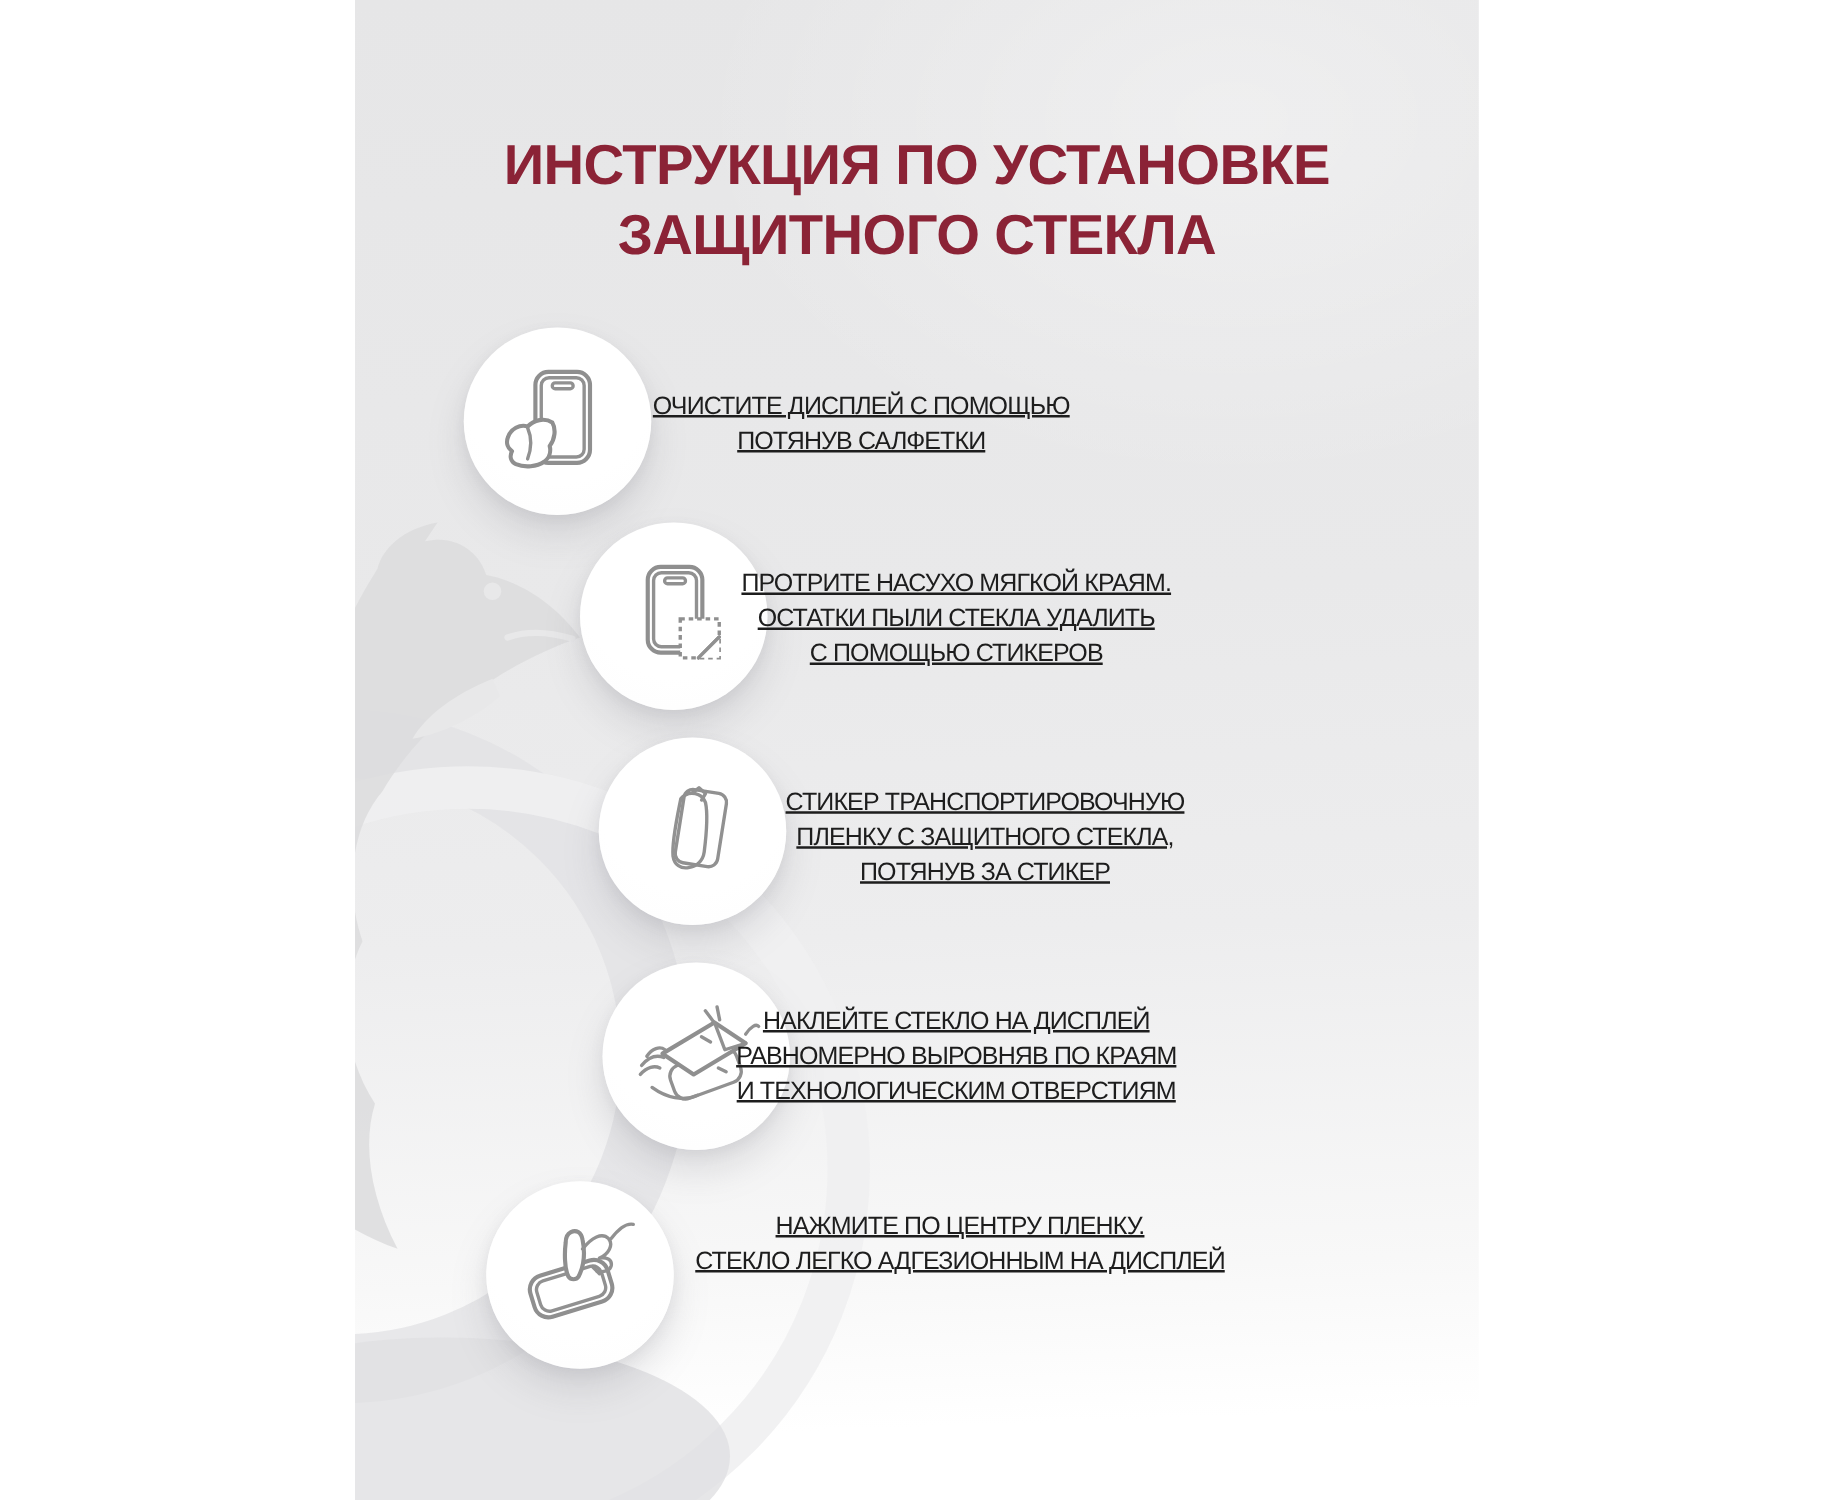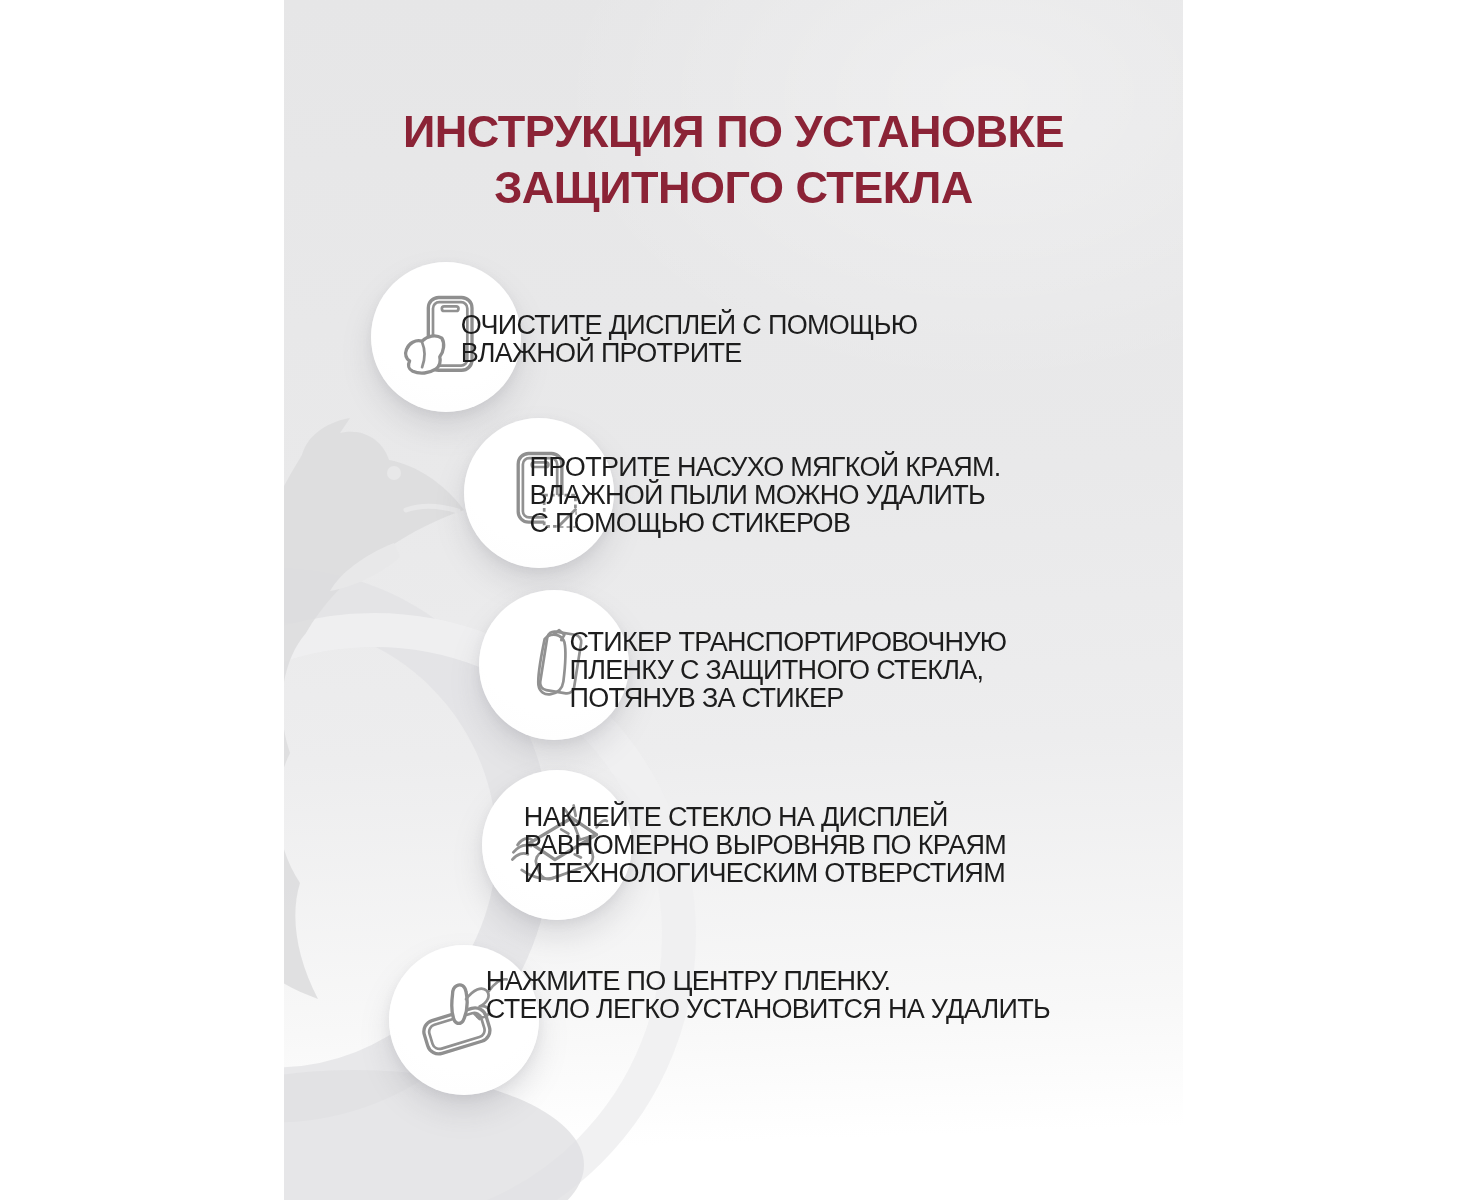--- a/index.html
+++ b/index.html
@@ -10,22 +10,22 @@
             radial-gradient(620px 420px at 78% 8%, rgba(255,255,255,0.35), rgba(255,255,255,0) 70%),
             linear-gradient(178deg,#e6e6e7 0%,#e9e9ea 40%,#ededee 62%,#f8f8f8 84%,#ffffff 94%);}
   .watermark{position:absolute;left:-40px;top:415px;width:560px;height:790px;pointer-events:none;}
   .title{position:absolute;left:0;top:104px;width:100%;margin:0;text-align:center;
          color:#8b2336;font-size:45px;line-height:56px;font-weight:700;letter-spacing:-0.5px;}
   .circle{position:absolute;width:150px;height:150px;border-radius:50%;
           background:radial-gradient(circle at 50% 32%,#ffffff 60%,#fdfdfd 100%);
           box-shadow:0 16px 30px rgba(120,120,130,0.20),0 4px 10px rgba(120,120,130,0.10);
           display:flex;align-items:center;justify-content:center;}
   .circle svg{width:104px;height:104px;}
-  .steptext{position:absolute;transform:translateX(-50%);text-align:left;
-            color:#1d1d1d;font-size:27px;line-height:28px;font-weight:500;letter-spacing:-0.7px;white-space:nowrap;}
+  .steptext{position:absolute;transform:translateX(-50%);text-align:center;
+            color:#1d1d1d;font-size:20px;line-height:28px;font-weight:500;letter-spacing:-0.7px;white-space:nowrap;text-decoration:underline;}
   .ic{stroke:#8f8f8f;fill:none;stroke-width:3.2;stroke-linecap:round;stroke-linejoin:round;}
   .ic-thin{stroke:#919191;fill:none;stroke-width:2.6;stroke-linecap:round;stroke-linejoin:round;}
   .ic-fill{fill:#ffffff;stroke:#8f8f8f;stroke-width:3.2;stroke-linecap:round;stroke-linejoin:round;}
 </style>
 </head>
 <body>
 
 <div class="page">
   <div class="poster">
 
@@ -61,37 +61,37 @@
         <rect class="ic-thin" x="46" y="20.5" width="16" height="4.5" rx="2.2"></rect>
         <path class="ic-fill" d="M46,51 C40,47 32,49 27,54 C21,52 14,56 12,62
                  C10,67 12,71 15,73 C13,77 14,81 18,83
                  C25,86 34,85 40,81 C44,78 45,73 44,69
                  C48,64 49,56 46,51 Z"></path>
         <path class="ic-thin" d="M27,55 C30,62 30,71 27,79"></path>
       </svg>
     </div>
     <div class="steptext" style="left:405px;top:311px">
       <div>ОЧИСТИТЕ ДИСПЛЕЙ С ПОМОЩЬЮ</div>
-      <div>ВЛАЖНОЙ ПРОТРИТЕ</div>
+      <div>ПОТЯНУВ САЛФЕТКИ</div>
     </div>
 
     <div class="circle" style="left:180px;top:418px">
       <svg viewBox="0 0 100 100">
         <rect class="ic" x="30" y="12" width="42" height="66" rx="10"></rect>
         <rect class="ic-thin" x="34.5" y="16.5" width="33" height="57" rx="6"></rect>
         <rect class="ic-thin" x="43" y="20.5" width="16" height="4.5" rx="2.2"></rect>
         <path d="M55,52 h30 v30 h-30 z" fill="#ffffff" stroke="#8f8f8f" stroke-width="2.6" stroke-dasharray="3.5 3"></path>
         <path class="ic-thin" d="M85,66 L69,82"></path>
         <path d="M85,66 L69,82 L85,82 Z" fill="#ffffff" stroke="none"></path>
         <path class="ic-thin" d="M85,66 L69,82"></path>
       </svg>
     </div>
     <div class="steptext" style="left:481px;top:453px">
       <div>ПРОТРИТЕ НАСУХО МЯГКОЙ КРАЯМ.</div>
-      <div>ВЛАЖНОЙ ПЫЛИ МОЖНО УДАЛИТЬ</div>
+      <div>ОСТАТКИ ПЫЛИ СТЕКЛА УДАЛИТЬ</div>
       <div>С ПОМОЩЬЮ СТИКЕРОВ</div>
     </div>
 
     <div class="circle" style="left:195px;top:590px">
       <svg viewBox="0 0 100 100">
         <rect class="ic-thin" x="40" y="19" width="33" height="57" rx="7" transform="rotate(9 56 47)"></rect>
         <path class="ic-thin" d="M41,25 C38,40 34,58 35,69 C36,76 41,79 47,78
                  C53,77 58,73 59,66 C61,50 62,37 60,28
                  C58,22 52,20 47,21 C45,21.5 42.5,23 41,25 Z"></path>
         <path class="ic-thin" d="M50,20.5 L55,16.5 L60,21 L57,26"></path>
@@ -129,17 +129,17 @@
         <path class="ic-thin" d="M60,44 l5,5"></path>
         <path class="ic-fill" d="M43,17 C47,15 51,17 52,23 C54,33 53,43 49,51
                  C47,54 43,54 41,51 C38,45 38,33 39,25 C39,21 41,18 43,17 Z"></path>
         <path class="ic-thin" d="M52,30 C59,21 67,17 72,22 C76,27 72,34 65,37
                  C70,36 75,38 74,43 C73,47 68,48 63,47"></path>
         <path class="ic-thin" d="M74,22 C80,14 86,10 91,11"></path>
       </svg>
     </div>
     <div class="steptext" style="left:484px;top:967px">
       <div>НАЖМИТЕ ПО ЦЕНТРУ ПЛЕНКУ.</div>
-      <div>СТЕКЛО ЛЕГКО УСТАНОВИТСЯ НА УДАЛИТЬ</div>
+      <div>СТЕКЛО ЛЕГКО АДГЕЗИОННЫМ НА ДИСПЛЕЙ</div>
     </div>
 
   </div>
 </div>
 
 </body></html>

